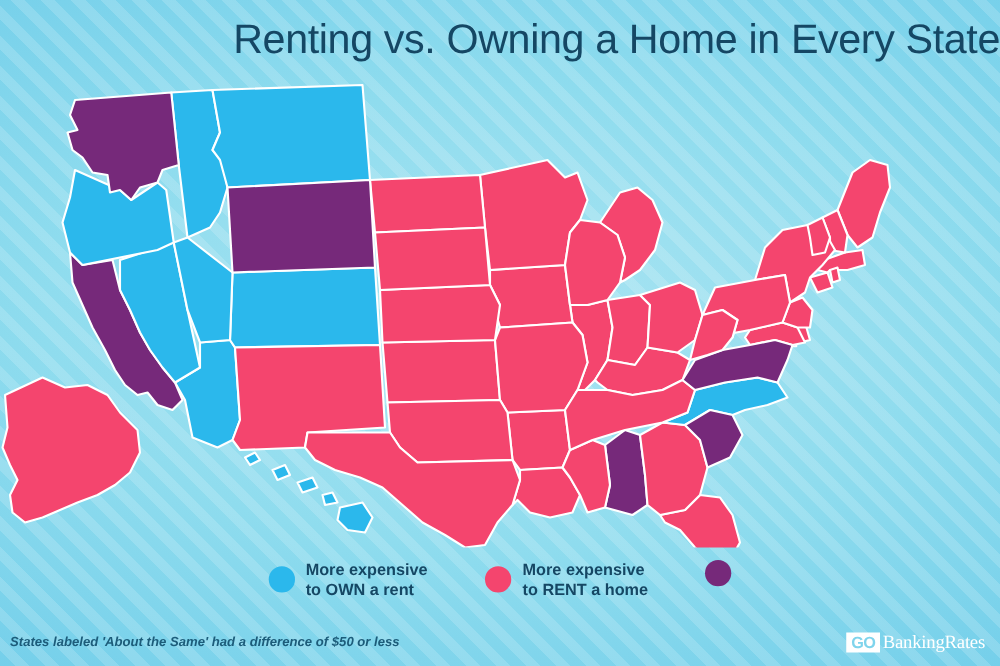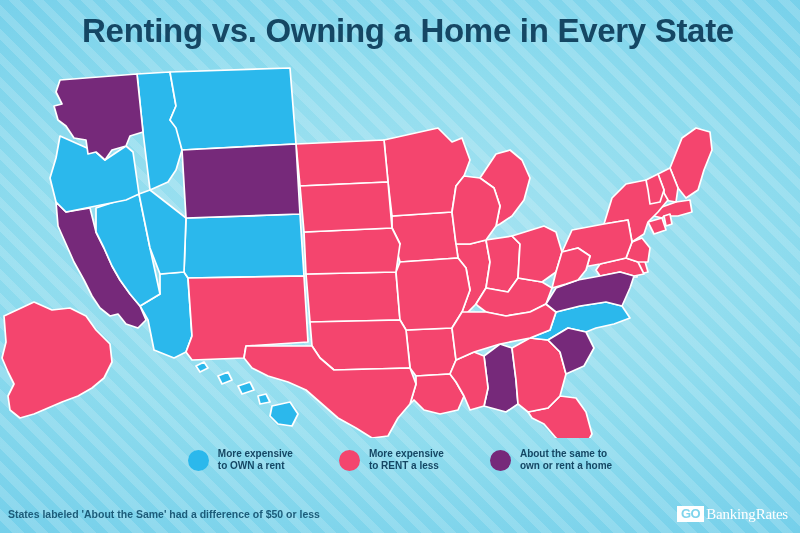--- a/index.html
+++ b/index.html
@@ -15,22 +15,22 @@
       repeating-linear-gradient(45deg,
         rgba(255,255,255,0.00) 0px,
         rgba(255,255,255,0.00) 9px,
         rgba(255,255,255,0.16) 9px,
         rgba(255,255,255,0.16) 17px),
       radial-gradient(ellipse 120% 90% at 50% 48%, #A9E4F2 0%, #8FDCEE 38%, #74CFEA 72%, #63C7E6 100%);
     overflow:hidden;
   }
   #title{
     position:absolute;left:16px;right:0;top:14px;
-    text-align:center;
-    font-size:33px;font-weight:bold;
+    text-align:right;
+    font-size:33px;font-weight:normal;
     letter-spacing:-0.3px;
     color:#154764;
     line-height:1;
     white-space:nowrap;
   }
   #map-wrap{
     position:absolute;left:0;top:66px;width:800px;height:372px;
   }
   #map-wrap svg{display:block;width:100%;height:100%;}
   .state{stroke:#FFFFFF;stroke-width:1.7;stroke-linejoin:round;}
@@ -38,26 +38,26 @@
   #legend{
     position:absolute;left:0;right:0;top:448px;
     display:flex;justify-content:center;align-items:flex-start;
     gap:46px;
   }
   .legend-item{display:flex;align-items:center;gap:9px;}
   .legend-dot{
     width:21px;height:21px;border-radius:50%;flex:none;
   }
   .legend-text{
-    font-size:10px;font-weight:bold;color:#154764;
+    font-size:13px;font-weight:bold;color:#154764;
     line-height:1.23;white-space:nowrap;
   }
   #footnote{
     position:absolute;left:8px;top:508px;
-    font-size:10.5px;font-weight:bold;
+    font-size:10.5px;font-style:italic;font-weight:bold;
     color:#1C5C7A;white-space:nowrap;
   }
   #brand{
     position:absolute;right:12px;top:506px;
     display:flex;align-items:center;gap:2px;
   }
   #brand-go{
     background:#FFFFFF;color:#7FD4EC;
     font-size:13px;font-weight:bold;
     padding:1px 4px 1px 4px;letter-spacing:-0.5px;
@@ -240,29 +240,25 @@
       <span class="legend-dot" style="background: rgb(43, 184, 236);"></span>
       <span class="legend-text">
         <span>More expensive</span><br>
         <span>to OWN a rent</span>
       </span>
     </div>
     <div class="legend-item">
       <span class="legend-dot" style="background: rgb(244, 69, 110);"></span>
       <span class="legend-text">
         <span>More expensive</span><br>
-        <span>to RENT a less</span>
+        <span>to RENT a home</span>
       </span>
     </div>
     <div class="legend-item">
       <span class="legend-dot" style="background: rgb(118, 41, 122);"></span>
-      <span class="legend-text">
-        <span>About the same to</span><br>
-        <span>own or rent a home</span>
-      </span>
     </div>
   </div>
 
   <div id="footnote">States labeled 'About the Same' had a difference of $50 or less</div>
 
   <div id="brand">
     <span id="brand-go">GO</span>
     <span id="brand-name">BankingRates</span>
   </div>
 

